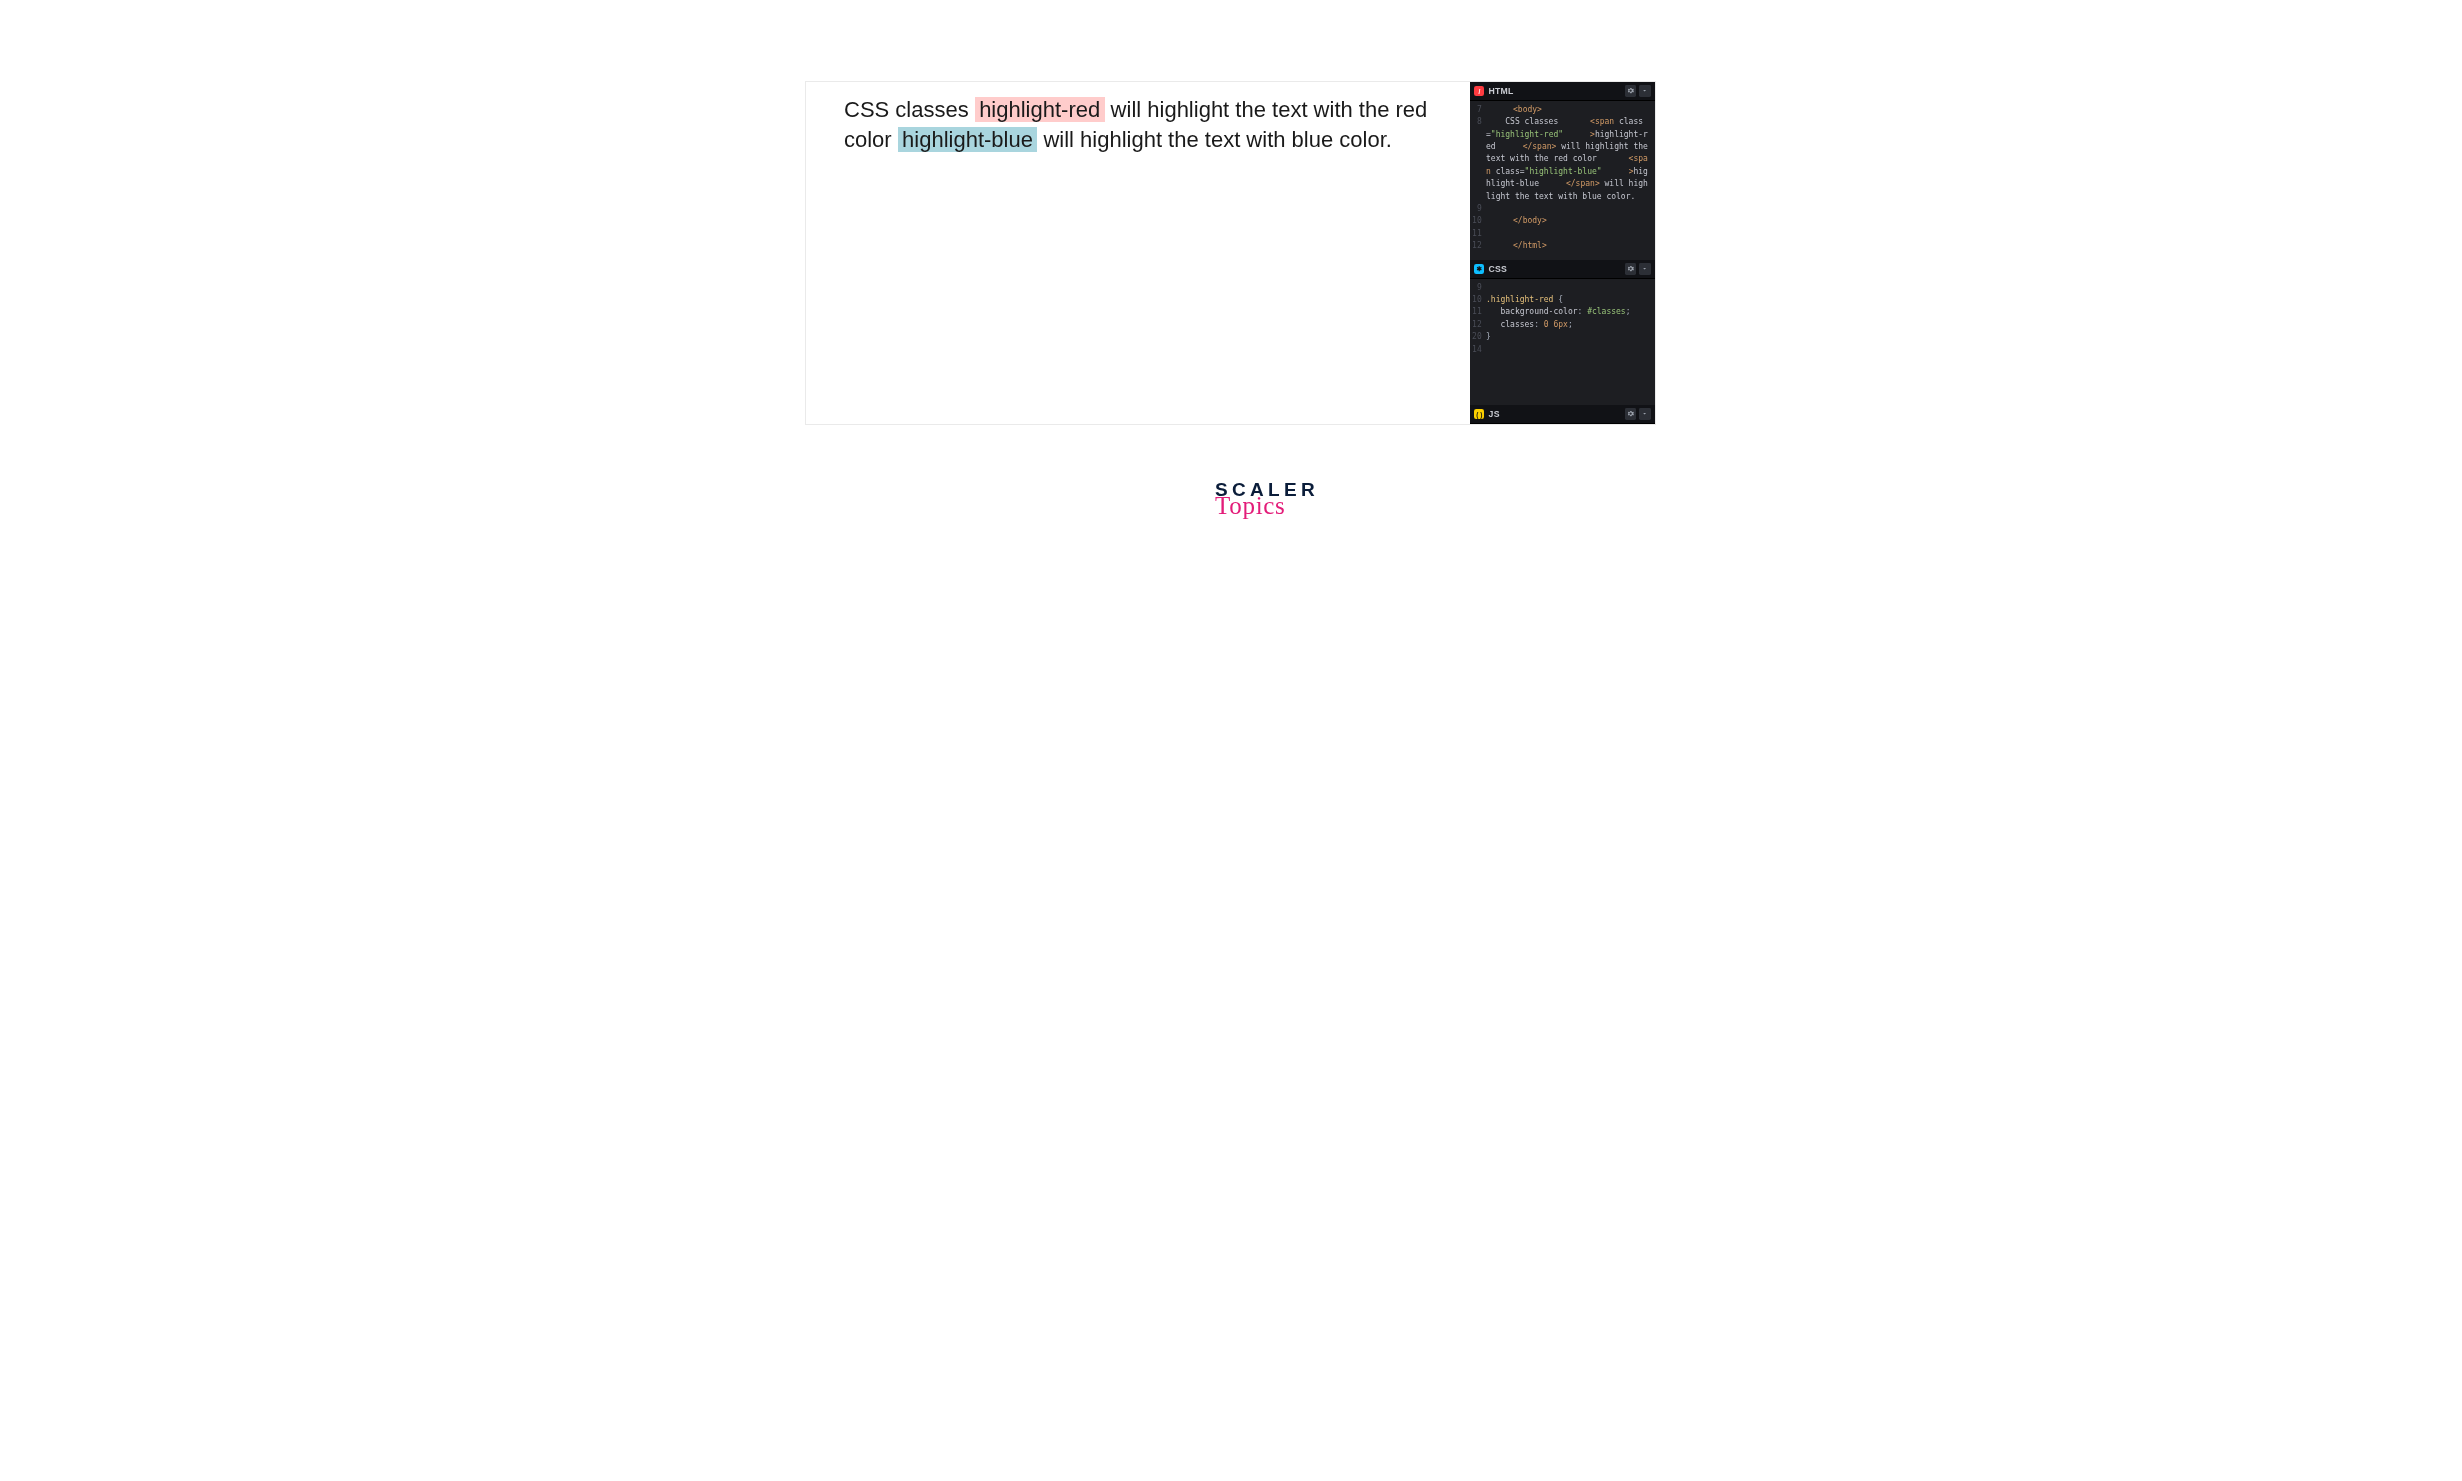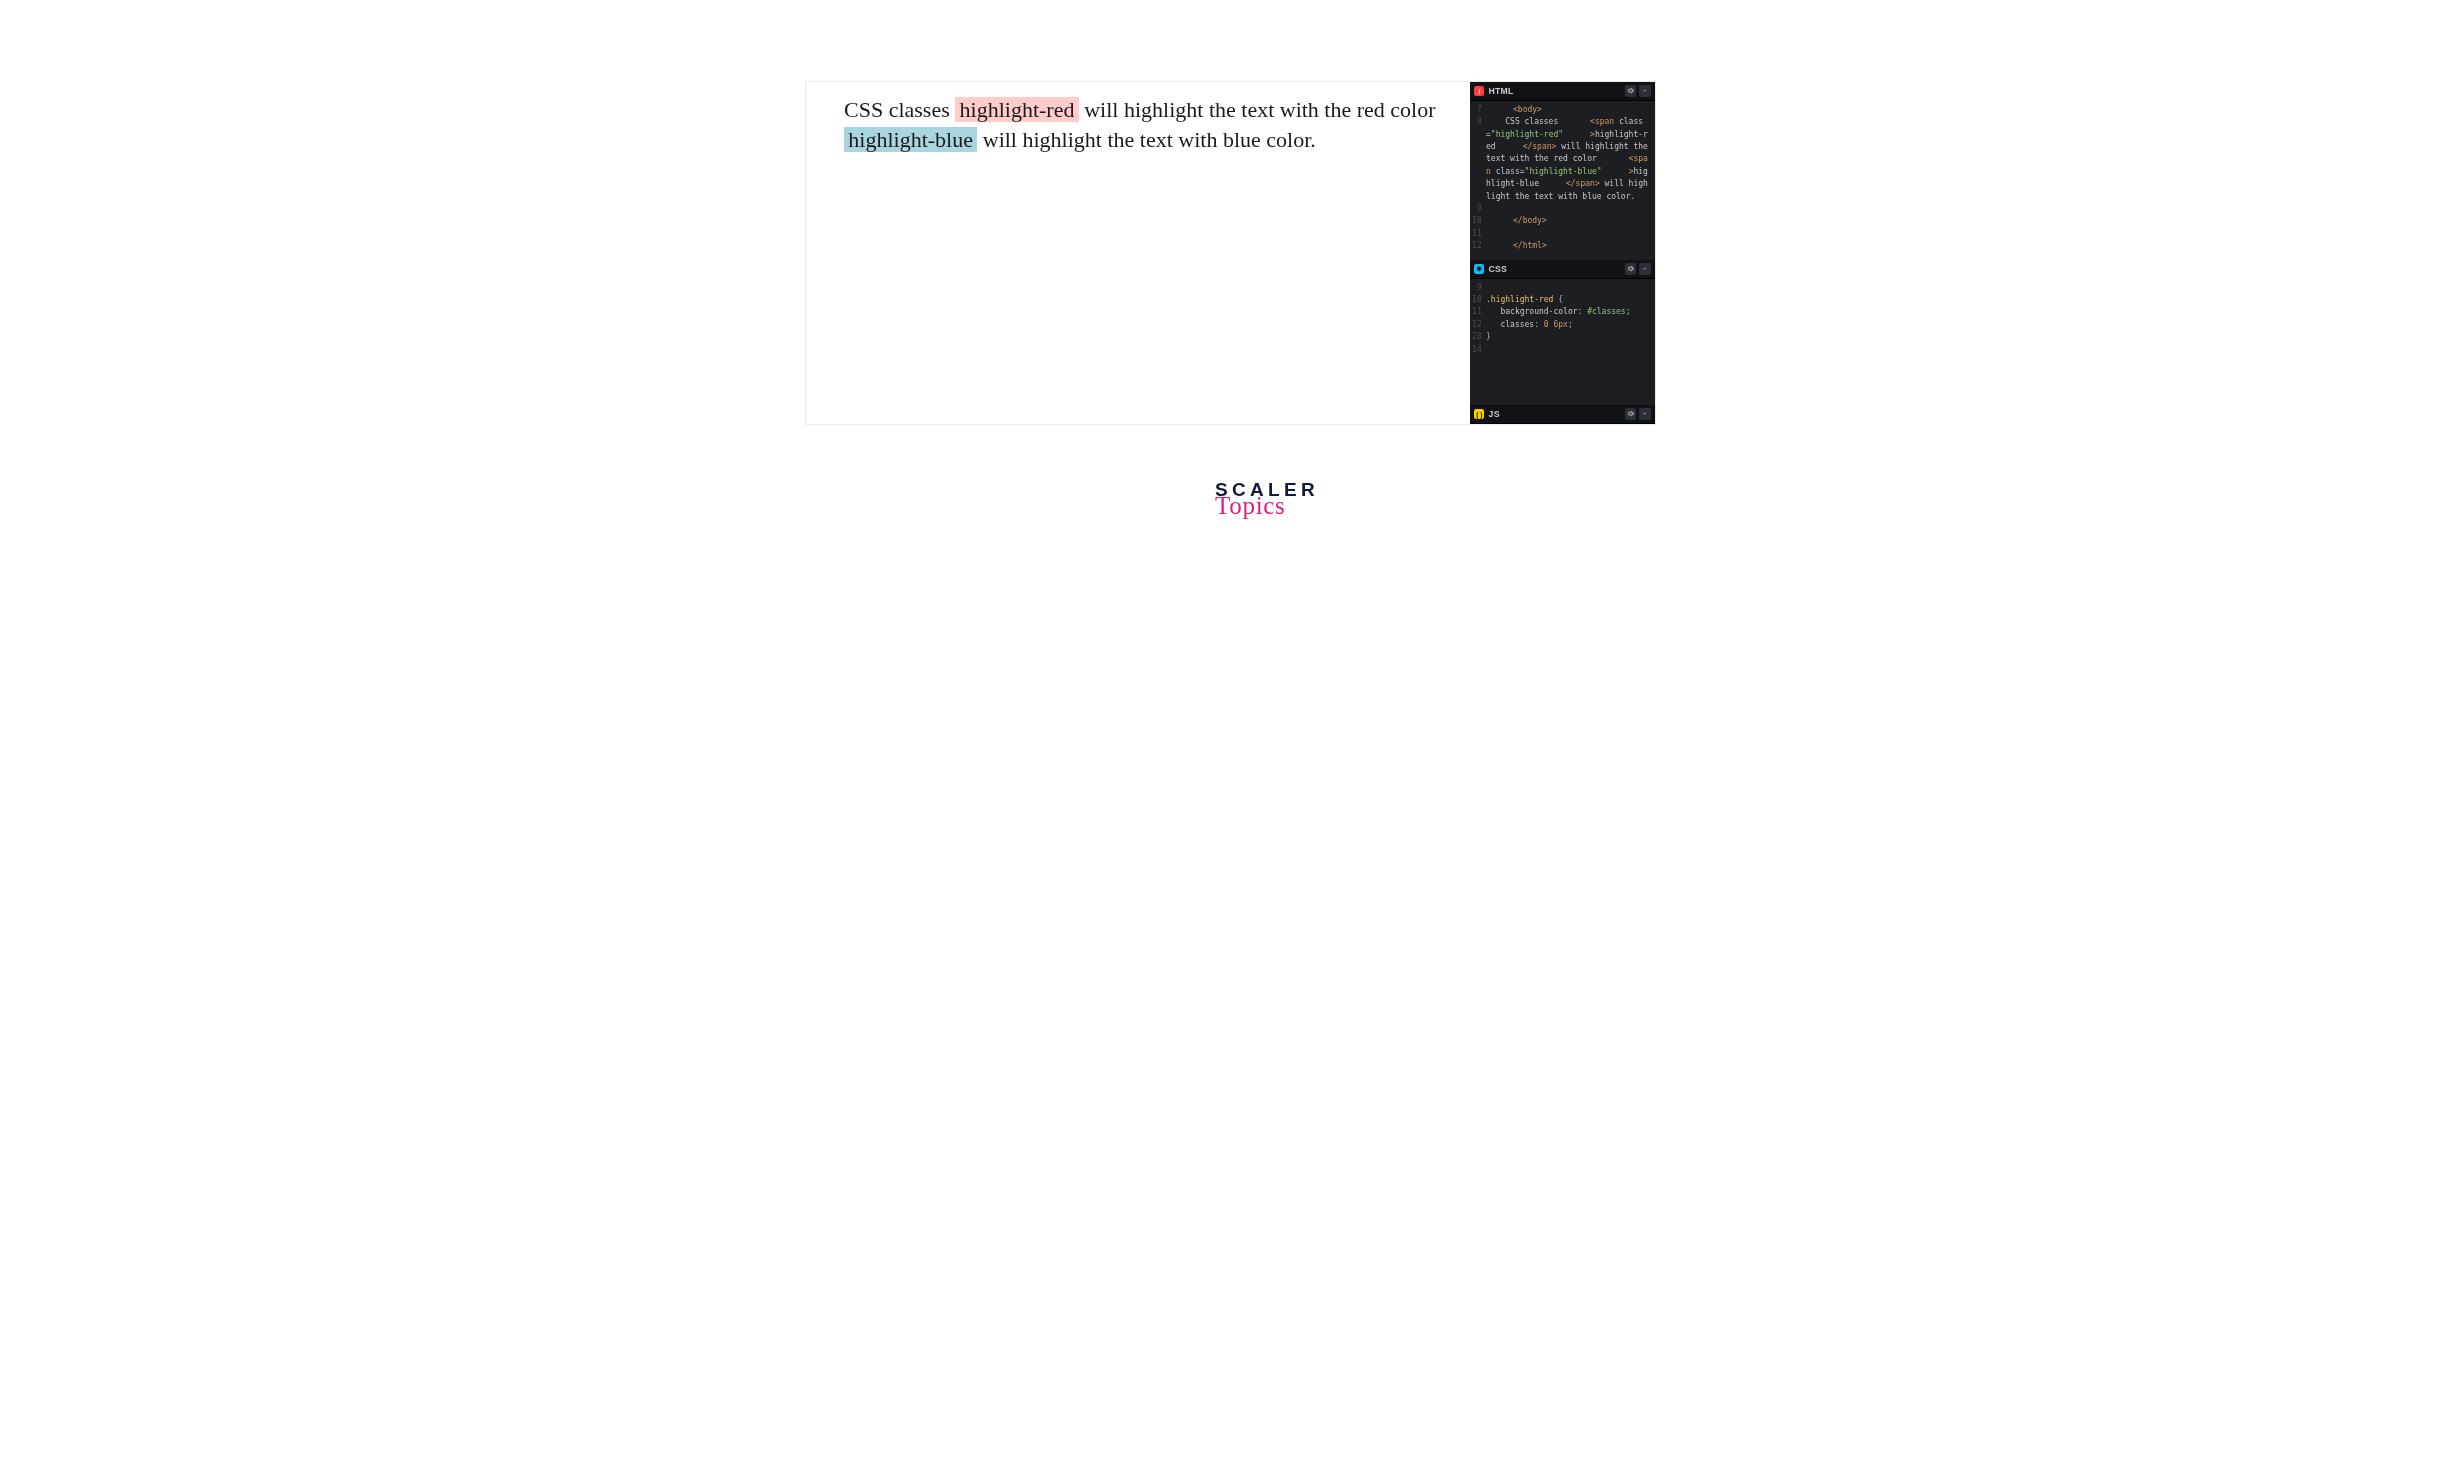--- a/index.html
+++ b/index.html
@@ -23,21 +23,21 @@
     background: #fff;
     display: flex;
   }
 
   .preview-pane {
     flex: 1;
     padding: 13px 29px 13px 38px;
     font-size: 22px;
     line-height: 1.35;
     color: #1a1a1a;
-    font-family: Liberation Serif, serif;
+    font-family: Liberation Sans, sans-serif;
   }
 
   .highlight-red { background-color: #ffcccb; padding: 0 4.3px; }
   .highlight-blue { background-color: #a9d5de; padding: 0 4.3px; }
 
   .editor-col {
     width: 185px;
     display: flex;
     flex-direction: column;
     background: #1d1e22;

